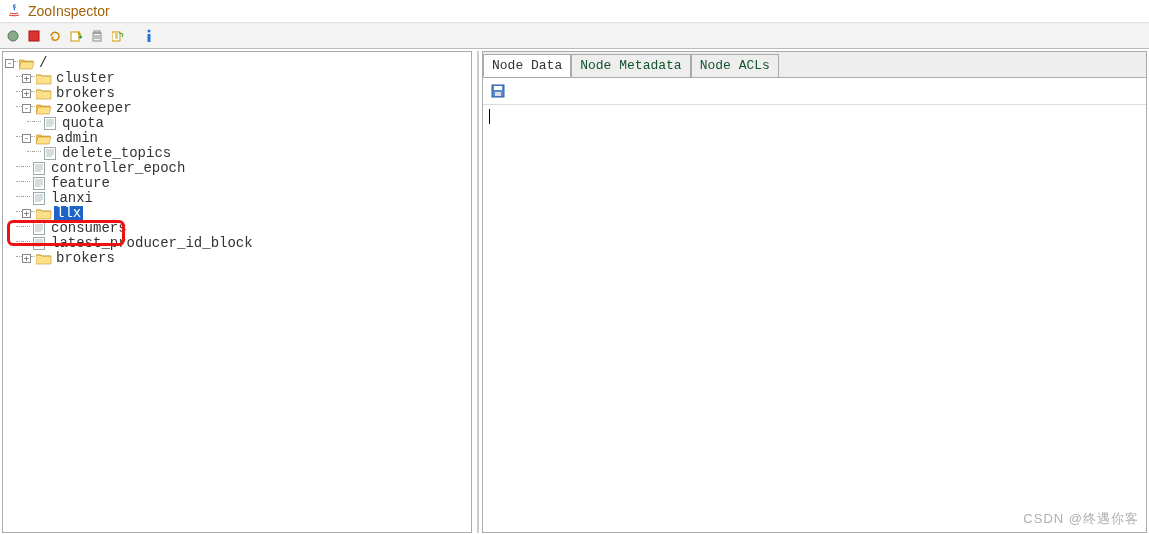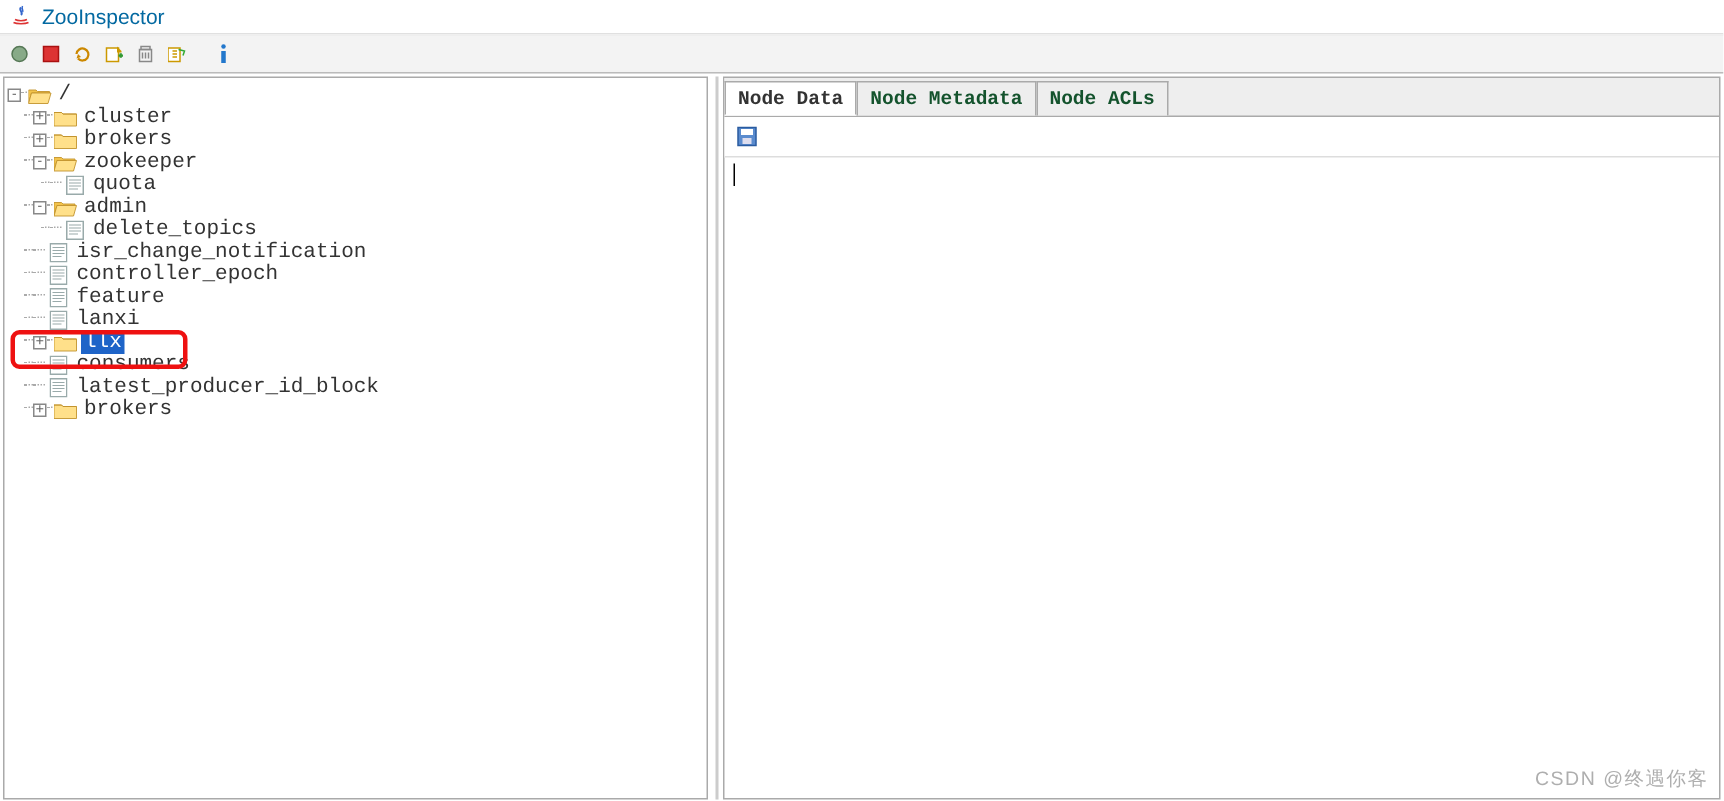--- a/index.html
+++ b/index.html
@@ -1,26 +1,26 @@
 <!DOCTYPE html>
 <html><head>
 <meta charset="utf-8">
 <style>
   * { box-sizing: border-box; }
   body { margin:0; font-family: "Microsoft YaHei", Arial, sans-serif; font-size:13px; background:#fff; color:#000; }
   .titlebar { display:flex; align-items:center; padding:3px 6px; background:#fff; border-bottom:1px solid #e0e0e0; }
   .titleicon { width:16px; height:16px; margin-right:6px; display:inline-block; }
-  .title { font-size:14px; color:#0369a1; }
+  .title { font-size:14px; color:#a16207; }
   .toolbar { background:#f3f3f3; border-top:1px solid #eee; border-bottom:1px solid #bbb; padding:2px 4px; display:flex; align-items:center; gap:3px; height:26px; }
   .tbtn { width:18px; height:18px; display:flex; align-items:center; justify-content:center; cursor:pointer; border-radius:2px;}
   .main { display:flex; width:100%; height:calc(534px - 22px - 26px); }
   .left { width:470px; border:1px solid #aaa; margin:2px 2px 2px 2px; overflow:auto; background:#fff;}
   .splitter { width:8px; cursor:col-resize; display:flex; justify-content:center; }
   .splitter::before { content:""; width:2px; background:#ccc; margin-top:2px; margin-bottom:2px;}
-  .right { flex:1; border:1px solid #aaa; margin:2px 2px 2px 0; display:flex; flex-direction:column; background:#fff;font-weight:bold;}
+  .right { flex:1; border:1px solid #aaa; margin:2px 2px 2px 0; display:flex; flex-direction:column; background:#fff;}
   .tabs { display:flex; background:#eee; border-bottom:1px solid #aaa; }
   .tab { padding:3px 8px; font-family: "SimSun","Courier New", monospace; font-size:13px; border:1px solid #aaa; border-bottom:none; background:#eee; margin-top:2px; margin-left:0px; color:#14532d; cursor:pointer;}
   .tab.active { background:#fff; position:relative; z-index:2; border-bottom:1px solid #fff; color:#333;}
   .panel-toolbar { padding:4px 6px; border-bottom:1px solid #ddd; background:#fff;}
   .content-area { flex:1; position:relative; padding:4px 6px; font-family:monospace; font-size:13px; }
   .caret { width:1px; height:15px; background:#000; }
   .tree { font-family: "SimSun","Courier New", monospace; font-size:14px; padding:4px 0 4px 2px; color:#333; line-height:15px;}
   .node-row { display:flex; align-items:center; height:15px; white-space:nowrap;}
   .toggle { width:9px; height:9px; border:1px solid #888; display:flex; align-items:center; justify-content:center; font-size:9px; line-height:7px; color:#666; margin-right:0px; background:#fff; cursor:pointer; font-family:monospace;}
   .spacer9 { width:11px; display:inline-block;}
@@ -178,32 +178,20 @@
           <span class="spacer9"></span>
           <span class="hline" style="width:6px"></span>
           <span class="hline" style="width:8px"></span>
           <span class="icon file">
             <svg width="12" height="13">
               <rect x="0.5" y="0.5" width="11" height="12" fill="#fff" stroke="#9aa"></rect>
               <path d="M2 3h8M2 5h8M2 7h8M2 9h6" stroke="#9aa" stroke-width="0.8"></path>
             </svg>
           </span>
           <span class="label">delete_topics</span>
-        </div>
-        <div class="node-row">
-          <span class="spacer9"></span>
-          <span class="hline" style="width:6px"></span>
-          <span class="hline" style="width:8px"></span>
-          <span class="icon file">
-            <svg width="12" height="13">
-              <rect x="0.5" y="0.5" width="11" height="12" fill="#fff" stroke="#9aa"></rect>
-              <path d="M2 3h8M2 5h8M2 7h8M2 9h6" stroke="#9aa" stroke-width="0.8"></path>
-            </svg>
-          </span>
-          <span class="label">isr_change_notification</span>
         </div>
         <div class="node-row">
           <span class="spacer9"></span>
           <span class="hline" style="width:6px"></span>
           <span class="hline" style="width:8px"></span>
           <span class="icon file">
             <svg width="12" height="13">
               <rect x="0.5" y="0.5" width="11" height="12" fill="#fff" stroke="#9aa"></rect>
               <path d="M2 3h8M2 5h8M2 7h8M2 9h6" stroke="#9aa" stroke-width="0.8"></path>
             </svg>

